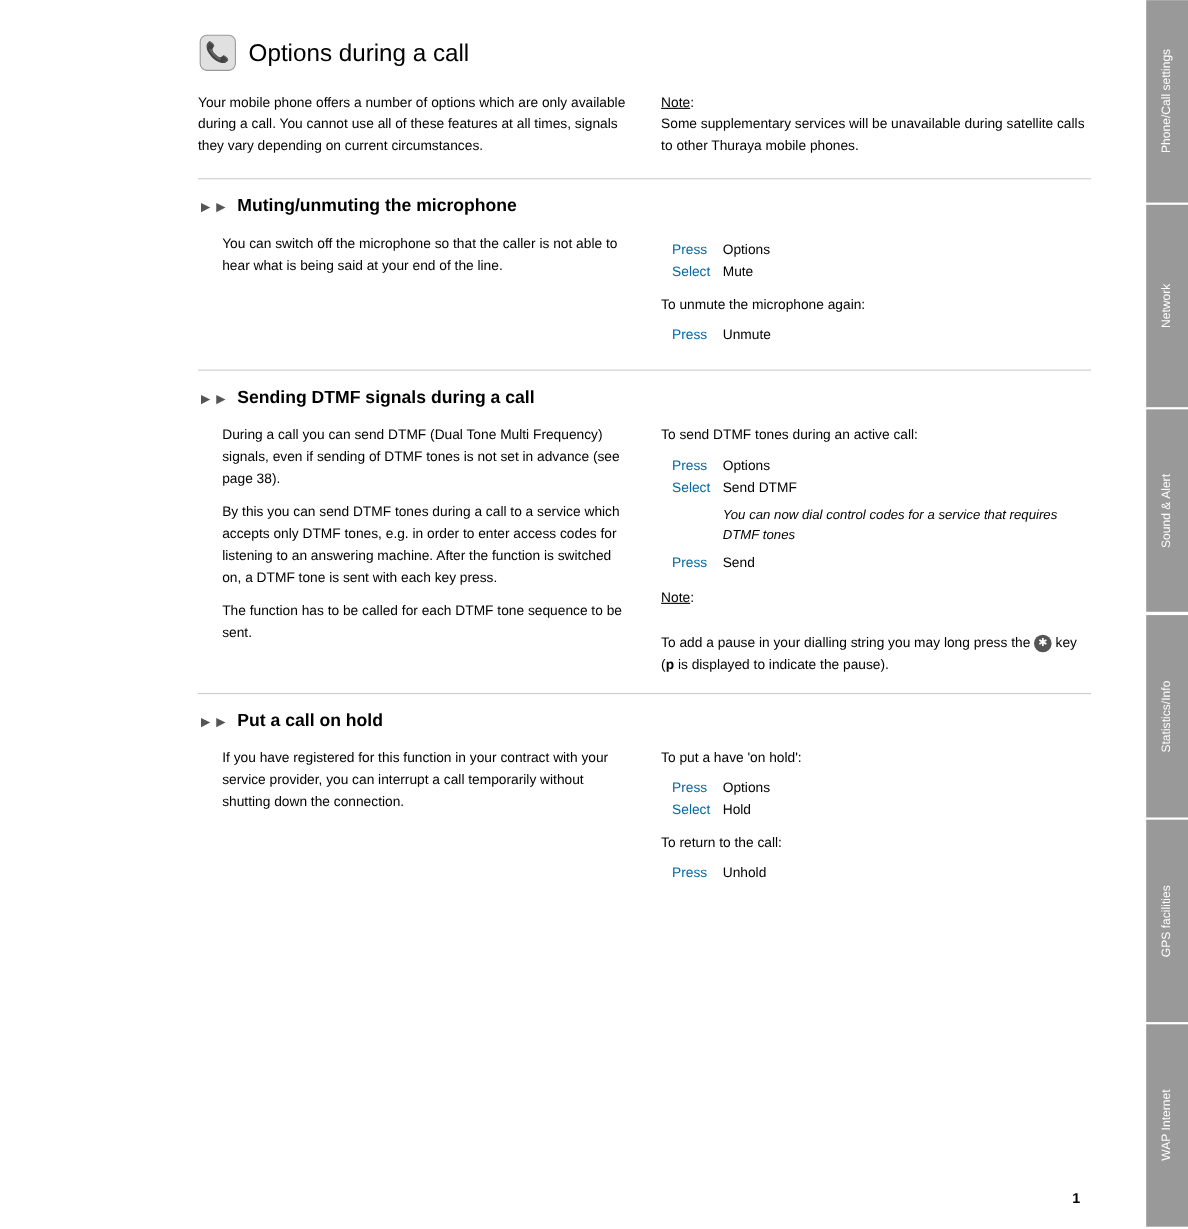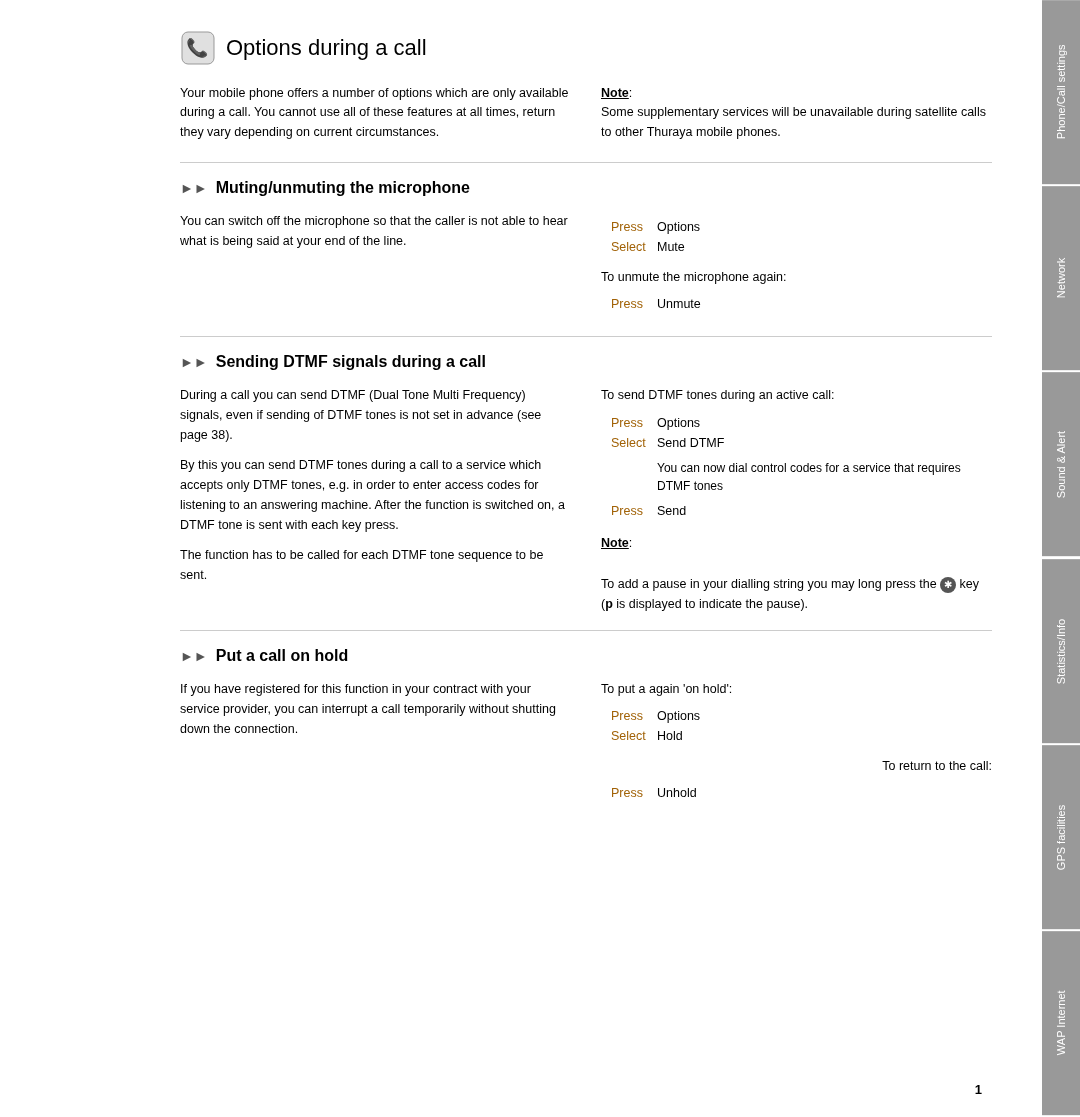--- a/index.html
+++ b/index.html
@@ -74,21 +74,21 @@
       line-height: 1.55;
     }
 
     .intro-right {
       flex: 1;
       font-size: 12.5px;
       line-height: 1.55;
     }
 
     .note-label {
-      font-weight: bold;
+      font-weight: normal;
       text-decoration: underline;
     }
 
     hr.section-divider {
       border: none;
       border-top: 1px solid #ccc;
       margin: 16px 0;
     }
 
     .section-heading {
@@ -132,28 +132,29 @@
     }
 
     .press-select-row {
       display: flex;
       gap: 4px;
       line-height: 1.6;
     }
 
     .ps-label {
       min-width: 42px;
-      color: #a16207;
+      color: #0369a1;
     }
 
     .ps-value {
       font-weight: normal;
     }
 
     .italic-note {
+      font-style: italic;
       margin-left: 56px;
       font-size: 12px;
       line-height: 1.5;
       margin-bottom: 4px;
     }
 
     .page-number {
       position: absolute;
       bottom: 20px;
       right: 60px;
@@ -169,40 +170,41 @@
       border-radius: 50%;
       color: #fff;
       font-size: 10px;
       text-align: center;
       line-height: 16px;
       vertical-align: middle;
     }
 
     .col-left p {
       margin-bottom: 10px;
+      margin-left: 22px;
     }
   </style>
 </head>
 <body>
 
 <div class="main-content">
 
   <div class="page-title-section">
     <div class="page-icon">
       <svg width="36" height="36" viewBox="0 0 36 36">
         <rect x="2" y="2" width="32" height="32" rx="6" fill="#e0e0e0" stroke="#999" stroke-width="1"></rect>
         <text x="18" y="24" text-anchor="middle" font-size="18" fill="#555">📞</text>
       </svg>
     </div>
     <h1 class="page-title">Options during a call</h1>
   </div>
 
   <div class="intro-section">
     <div class="intro-left">
-      <p>Your mobile phone offers a number of options which are only available during a call. You cannot use all of these features at all times, return they vary depending on current circumstances.</p>
+      <p>Your mobile phone offers a number of options which are only available during a call. You cannot use all of these features at all times, signals they vary depending on current circumstances.</p>
     </div>
     <div class="intro-right">
       <p><span class="note-label">Note</span><span>:</span></p>
       <p>Some supplementary services will be unavailable during satellite calls to other Thuraya mobile phones.</p>
     </div>
   </div>
 
   <hr class="section-divider">
 
   <div class="section">
@@ -281,32 +283,32 @@
   <div class="section">
     <div class="section-heading">
       <span class="section-arrow">►►</span>
       <span>Put a call on hold</span>
     </div>
     <div class="two-col">
       <div class="col-left">
         <p>If you have registered for this function in your contract with your service provider, you can interrupt a call temporarily without shutting down the connection.</p>
       </div>
       <div class="col-right">
-        <div class="instruction-line">To put a again 'on hold':</div>
+        <div class="instruction-line">To put a have 'on hold':</div>
         <div class="press-select-block">
           <div class="press-select-row">
             <span class="ps-label">Press</span>
             <span class="ps-value">Options</span>
           </div>
           <div class="press-select-row">
             <span class="ps-label">Select</span>
             <span class="ps-value">Hold</span>
           </div>
         </div>
-        <div class="instruction-line" style="margin-top:10px;text-align:right;">To return to the call:</div>
+        <div class="instruction-line" style="margin-top:10px;">To return to the call:</div>
         <div class="press-select-block">
           <div class="press-select-row">
             <span class="ps-label">Press</span>
             <span class="ps-value">Unhold</span>
           </div>
         </div>
       </div>
     </div>
   </div>
 

